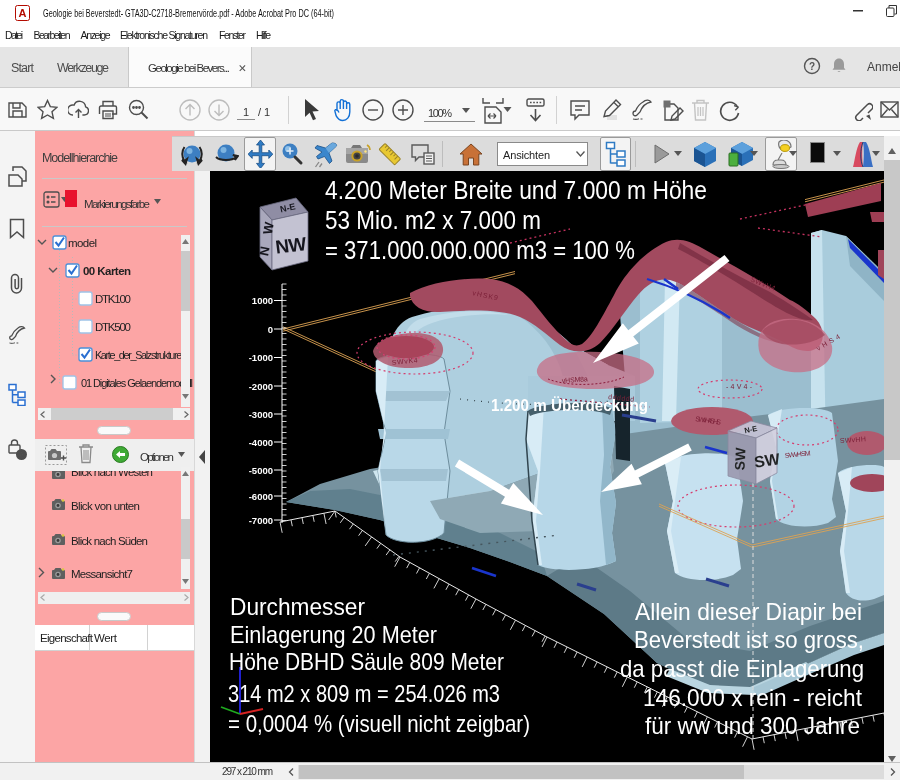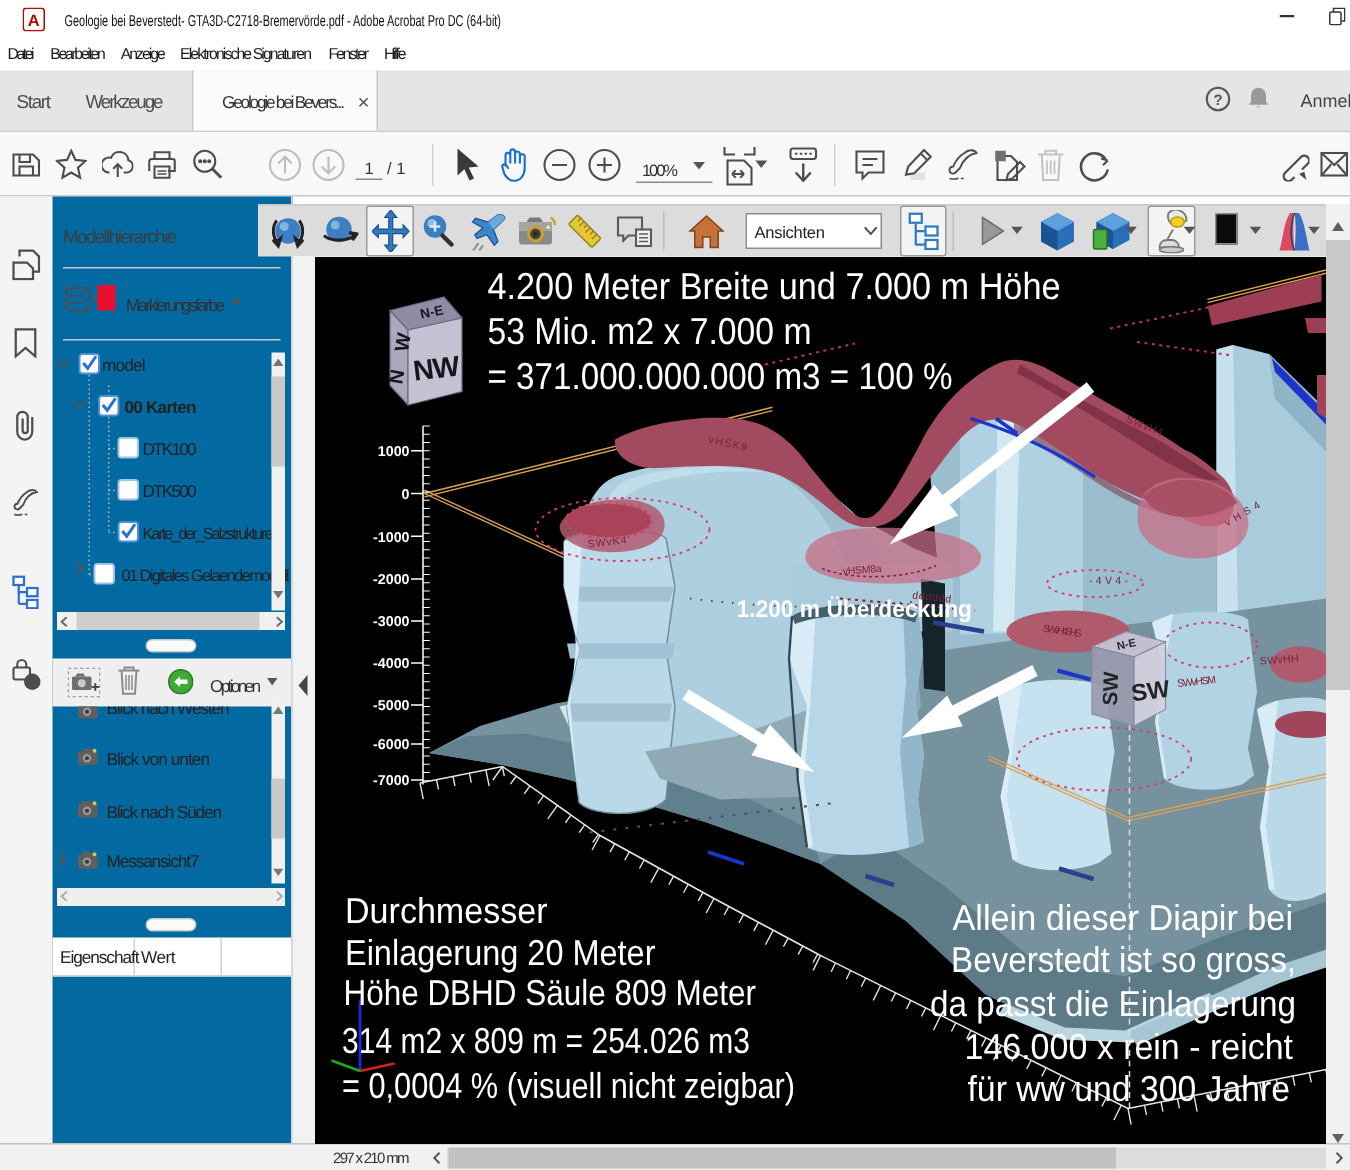--- a/index.html
+++ b/index.html
@@ -2,21 +2,21 @@
 <html><head><meta charset="utf-8">
 <style>
 html,body{margin:0;padding:0;}
 body{width:900px;height:780px;overflow:hidden;font-family:"Liberation Sans",sans-serif;background:#fff;position:relative;}
 .abs{position:absolute;}
 #tabbar{left:0;top:47px;width:900px;height:41px;background:#e5e5e5;border-bottom:1px solid #ccc;box-sizing:border-box;}
 #doctab{position:absolute;left:128px;top:0;width:122px;height:40px;background:#fbfbfb;border-left:1px solid #c9c9c9;border-right:1px solid #c9c9c9;}
 #toolbar{left:0;top:88px;width:900px;height:43px;background:#f8f8f8;border-bottom:1px solid #c9c9c9;box-sizing:border-box;}
 #t3d{left:172px;top:136px;width:712px;height:35px;background:#dcdcdc;border-top:1px solid #c8c8c8;box-sizing:border-box;}
 #rail{left:0;top:131px;width:35px;height:631px;background:#f4f4f4;}
-#panel{left:35px;top:131px;width:160px;height:631px;background:#0369a1;border-right:1px solid #d8d8d8;box-sizing:border-box;}
+#panel{left:35px;top:131px;width:160px;height:631px;background:#fca5a5;border-right:1px solid #d8d8d8;box-sizing:border-box;}
 #split{left:195px;top:171px;width:15px;height:591px;background:#f2f2f2;}
 #vscroll{left:884px;top:136px;width:16px;height:636px;background:#f1f1f1;}
 #statusbar{left:0;top:762px;width:900px;height:18px;background:#f1f1f1;border-top:1px solid #c2c2c2;box-sizing:border-box;}
 #viewport{left:210px;top:171px;width:674px;height:591px;background:#000;}
 .sep{position:absolute;width:1px;background:#d2d2d2;}
 #textlayer{left:0;top:0;width:900px;height:780px;pointer-events:none;transform:translateZ(0);}
 #viewport{transform:translateZ(0);}
 body{-webkit-font-smoothing:antialiased;}
 </style></head>
 <body>

